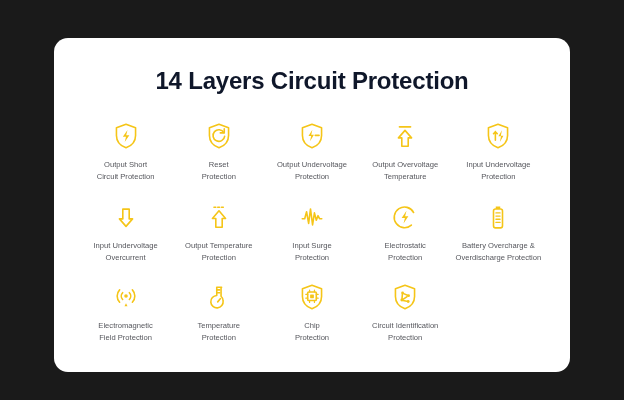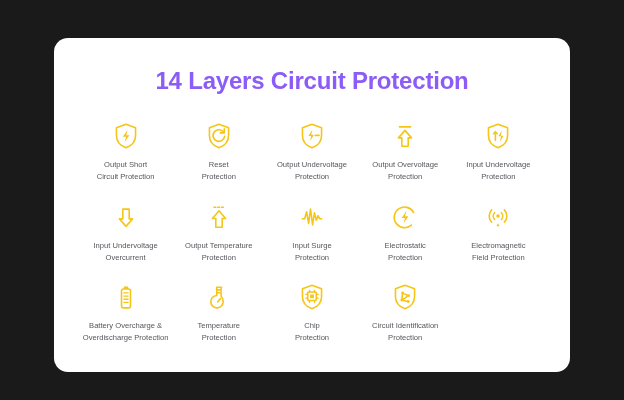--- a/index.html
+++ b/index.html
@@ -30,21 +30,21 @@
     background: #ffffff;
     border-radius: 14px;
     box-sizing: border-box;
     padding: 30px 26px 20px 26px;
     overflow: hidden;
   }
   .card-title {
     text-align: center;
     font-size: 24px;
     font-weight: bold;
-    color: #8b5cf6;
+    color: #0f172a;
     letter-spacing: -0.2px;
     margin: 0 0 26px 0;
     line-height: 1.1;
   }
   .grid {
     display: grid;
     grid-template-columns: repeat(5, 1fr);
     row-gap: 18px;
     column-gap: 2px;
   }
@@ -116,21 +116,21 @@
 Protection</div>
         </div>
         <div class="item">
           <div class="item-icon">
             <svg viewBox="0 0 32 32" fill="none" stroke="#F5C518" stroke-width="1.7" stroke-linecap="round" stroke-linejoin="round">
               <path d="M10.2 6.2 H21.8" stroke-width="2"></path>
               <path d="M16 10 L23 18 H19.4 V27 H12.6 V18 H9 Z"></path>
             </svg>
           </div>
           <div class="item-label">Output Overvoltage
-Protection</div>
+Temperature</div>
         </div>
         <div class="item">
           <div class="item-icon">
             <svg viewBox="0 0 32 32" fill="none" stroke="#F5C518" stroke-width="1.7" stroke-linecap="round" stroke-linejoin="round">
               <path d="M16 3.4 L26.2 7.2 V15.4 C26.2 21.6 21.8 26.4 16 28.6 C10.2 26.4 5.8 21.6 5.8 15.4 V7.2 Z"></path>
               <path d="M13.2 20.6 V11.4 M13.2 11.4 L11.2 13.6 M13.2 11.4 L15.2 13.6"></path>
               <path d="M20.2 9.8 L16.4 16.2 H19.2 L18 22.4 L21.8 15.6 H19 Z" fill="#F5C518" stroke="none"></path>
             </svg>
           </div>
           <div class="item-label">Input Undervoltage
@@ -166,49 +166,49 @@
         </div>
         <div class="item">
           <div class="item-icon">
             <svg viewBox="0 0 32 32" fill="none" stroke="#F5C518" stroke-width="1.7" stroke-linecap="round" stroke-linejoin="round">
               <path d="M25.2 11.2 A11 11 0 1 0 22.8 24.6"></path>
               <path d="M17.6 9.4 L12.4 17 H15.9 L14.4 23 L19.6 15.3 H16.1 Z" fill="#F5C518" stroke="none"></path>
             </svg>
           </div>
           <div class="item-label">Electrostatic
 Protection</div>
+        </div>
+        <div class="item">
+          <div class="item-icon">
+            <svg viewBox="0 0 32 32" fill="none" stroke="#F5C518" stroke-width="1.7" stroke-linecap="round" stroke-linejoin="round">
+              <rect x="11.2" y="7.4" width="9.6" height="20.2" rx="2.2"></rect>
+              <path d="M13.6 4.8 H18.4 V7.4 H13.6 Z" fill="#F5C518" stroke="none"></path>
+              <path d="M13.8 11.6 H18.2 M13.8 15 H18.2 M13.8 18.4 H18.2 M13.8 21.8 H18.2" stroke-width="1.4"></path>
+            </svg>
+          </div>
+          <div class="item-label">Battery Overcharge &amp;
+Overdischarge Protection</div>
         </div>
         <div class="item">
           <div class="item-icon">
             <svg viewBox="0 0 32 32" fill="none" stroke="#F5C518" stroke-width="1.7" stroke-linecap="round" stroke-linejoin="round">
               <circle cx="16" cy="15" r="1.9" fill="#F5C518" stroke="none"></circle>
               <path d="M12.4 11.4 A5.2 5.2 0 0 0 12.4 18.6"></path>
               <path d="M19.6 11.4 A5.2 5.2 0 0 1 19.6 18.6"></path>
               <path d="M9.2 8.4 A9.6 9.6 0 0 0 9.2 21.6"></path>
               <path d="M22.8 8.4 A9.6 9.6 0 0 1 22.8 21.6"></path>
               <path d="M16 22.6 L14.4 25.8 H17.6 Z" fill="#F5C518" stroke="none"></path>
             </svg>
           </div>
           <div class="item-label">Electromagnetic
 Field Protection</div>
         </div>
         <div class="item">
           <div class="item-icon">
             <svg viewBox="0 0 32 32" fill="none" stroke="#F5C518" stroke-width="1.7" stroke-linecap="round" stroke-linejoin="round">
-              <rect x="11.2" y="7.4" width="9.6" height="20.2" rx="2.2"></rect>
-              <path d="M13.6 4.8 H18.4 V7.4 H13.6 Z" fill="#F5C518" stroke="none"></path>
-              <path d="M13.8 11.6 H18.2 M13.8 15 H18.2 M13.8 18.4 H18.2 M13.8 21.8 H18.2" stroke-width="1.4"></path>
-            </svg>
-          </div>
-          <div class="item-label">Battery Overcharge &amp;
-Overdischarge Protection</div>
-        </div>
-        <div class="item">
-          <div class="item-icon">
-            <svg viewBox="0 0 32 32" fill="none" stroke="#F5C518" stroke-width="1.7" stroke-linecap="round" stroke-linejoin="round">
               <path d="M18.8 5.6 H13.6 V14.4 A6.6 6.6 0 1 0 20.4 20.2 A6.6 6.6 0 0 0 18.2 15.2 V5.6"></path>
               <path d="M13.8 8.4 H16.8 M13.8 11.4 H16.8"></path>
               <path d="M17.6 17.6 L14.6 21.2"></path>
             </svg>
           </div>
           <div class="item-label">Temperature
 Protection</div>
         </div>
         <div class="item">
           <div class="item-icon">

